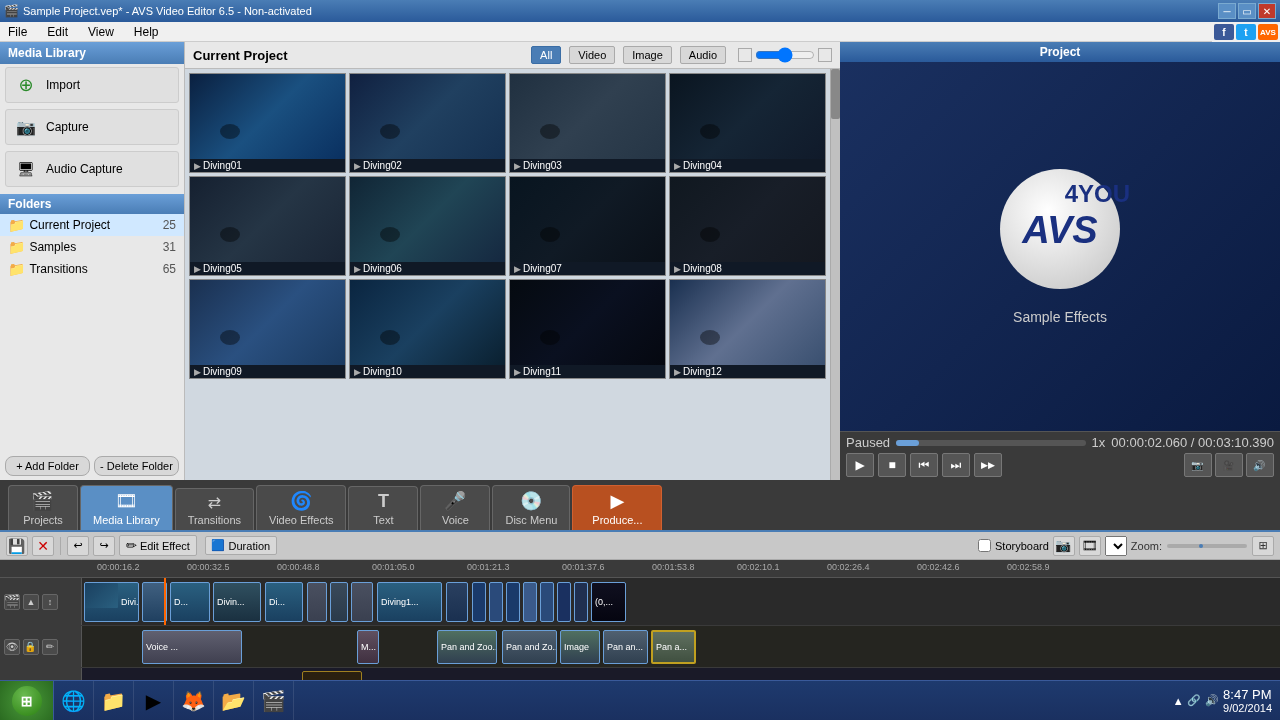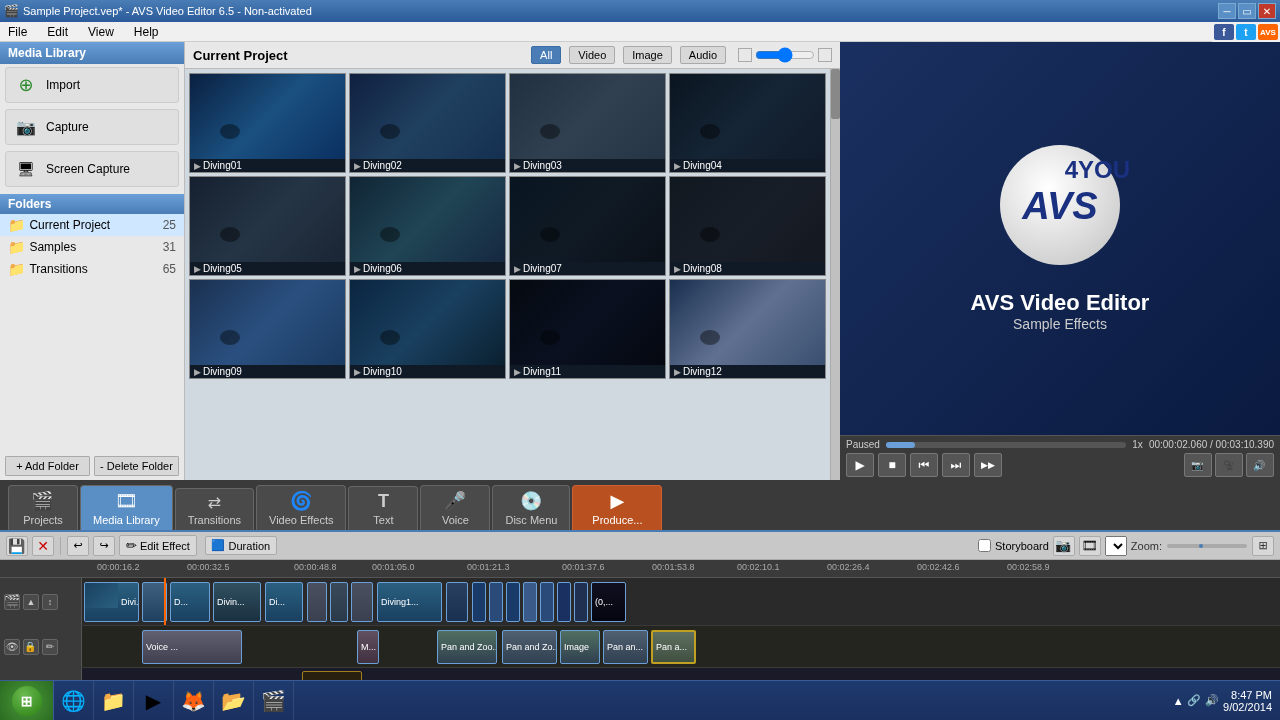--- a/index.html
+++ b/index.html
@@ -98,21 +98,21 @@
     }
     .folder-item.selected { background: #d0e8ff; }
     .folder-count { margin-left: auto; color: #555; }
     .folder-icon { color: #f0a020; font-size: 14px; }
     .folder-icon-current { color: #f0c040; font-size: 14px; }
     #add-del-folder {
       display: flex; gap: 4px; padding: 4px 5px; margin-top: auto;
     }
     .folder-action-btn {
       flex: 1; padding: 3px 4px; font-size: 11px; cursor: pointer;
-      background: #d8d8d8; border: 1px solid #aaa; border-radius: 1px;
+      background: #d8d8d8; border: 1px solid #aaa; border-radius: 8px;
     }
 
     
     #content-panel {
       flex: 1;
       background: #d0d8e0;
       display: flex;
       flex-direction: column;
       overflow: hidden;
     }
@@ -219,21 +219,21 @@
       padding: 3px 6px;
       display: flex;
       flex-direction: column;
       gap: 3px;
     }
     #preview-status-row {
       display: flex;
       align-items: center;
       gap: 6px;
       color: #ccc;
-      font-size: 10px;
+      font-size: 13px;
     }
     #preview-progress {
       flex: 1;
       height: 6px;
       background: #555;
       border-radius: 3px;
       position: relative;
     }
     #preview-progress-fill {
       height: 100%;
@@ -531,21 +531,21 @@
     <div class="lib-btn">
       <div class="lib-btn-icon">
         <span style="font-size:16px;">📷</span>
       </div>
       <span>Capture</span>
     </div>
     <div class="lib-btn">
       <div class="lib-btn-icon">
         <span style="font-size:14px;">🖥</span>
       </div>
-      <span>Screen Capture</span>
+      <span>Audio Capture</span>
     </div>
 
     <div id="folders-header">Folders</div>
 
     <div class="folder-item selected">
       <span class="folder-icon-current">📁</span>
       <span>Current Project</span>
       <span class="folder-count">25</span>
     </div>
     <div class="folder-item">
@@ -693,31 +693,31 @@
     </div>
           </div>
       </div>
       <div class="small-scroll">
         <div class="small-scroll-thumb"></div>
       </div>
     </div>
   </div>
 
   <div id="preview-panel">
+    <div id="preview-header">Project</div>
     <div id="preview-screen">
       <div id="preview-logo">
         <div id="preview-logo-circle">
           <div id="preview-logo-text">
             <span style="font-size:38px; font-weight:900; font-style:italic; color:#1a3080;">AVS</span>
           </div>
           <div id="preview-logo-you">
             <span style="font-size:24px; font-weight:bold; color:#1a3080;">4YOU</span>
           </div>
         </div>
-        <div id="preview-title">AVS Video Editor</div>
         <div id="preview-subtitle">Sample Effects</div>
       </div>
     </div>
     <div id="preview-controls-bar">
       <div id="preview-status-row">
         <span>Paused</span>
         <div id="preview-progress">
           <div id="preview-progress-fill"></div>
         </div>
         <span>1x</span>
@@ -811,21 +811,21 @@
     </div>
   </div>
 
   <div id="timeline">
 
     <div id="timeline-ruler">
       <div style="position:absolute; left:82px; right:0; top:0; bottom:0; overflow:hidden;">
         <div style="position:absolute; left:0; top:2px; color:#aaa; font-size:9px; display:flex; gap:0; width:100%;">
           <span style="position:absolute; left:15px;">00:00:16.2</span>
           <span style="position:absolute; left:105px;">00:00:32.5</span>
-          <span style="position:absolute; left:212px;">00:00:48.8</span>
+          <span style="position:absolute; left:195px;">00:00:48.8</span>
           <span style="position:absolute; left:290px;">00:01:05.0</span>
           <span style="position:absolute; left:385px;">00:01:21.3</span>
           <span style="position:absolute; left:480px;">00:01:37.6</span>
           <span style="position:absolute; left:570px;">00:01:53.8</span>
           <span style="position:absolute; left:655px;">00:02:10.1</span>
           <span style="position:absolute; left:745px;">00:02:26.4</span>
           <span style="position:absolute; left:835px;">00:02:42.6</span>
           <span style="position:absolute; left:925px;">00:02:58.9</span>
         </div>
       </div>
@@ -951,17 +951,17 @@
     <span style="font-size:20px;">📂</span>
   </div>
   <div class="taskbar-icon">
     <span style="font-size:20px;">🎬</span>
   </div>
   <div id="system-tray">
     <span style="cursor:pointer;">▲</span>
     <span>🔗</span>
     <span style="cursor:pointer;">🔊</span>
     <span>
-      <div style="text-align:right; font-size:11px;">8:47 PM</div>
+      <div style="text-align:left; font-size:13px;">8:47 PM</div>
       <div style="text-align:right; font-size:11px;">9/02/2014</div>
     </span>
   </div>
 </div>
 
 </body></html>

